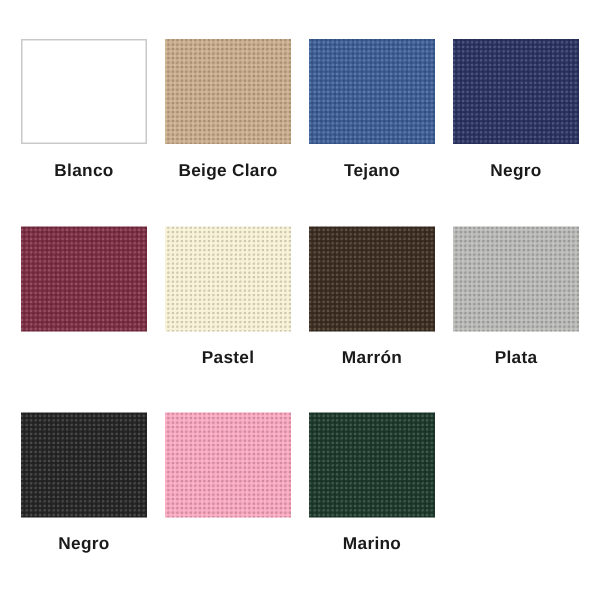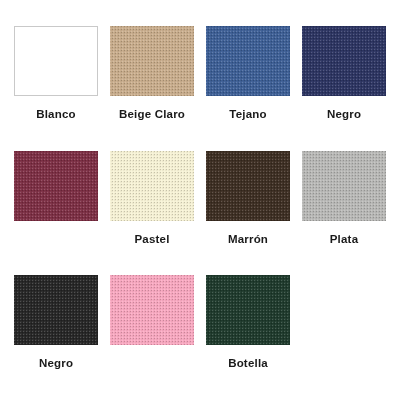--- a/index.html
+++ b/index.html
@@ -138,17 +138,17 @@
     </div>
     <div class="swatch-cell">
       <div class="swatch-chip" style="background-color: rgb(249, 168, 192);">
           <span class="weave"></span>
         </div>
     </div>
     <div class="swatch-cell">
       <div class="swatch-chip" style="background-color: rgb(30, 58, 44);">
           <span class="weave"></span>
         </div>
-      <div class="swatch-label">Botella</div>
+      <div class="swatch-label">Marino</div>
     </div>
   </div>
 
 </div>
 
 </body></html>

